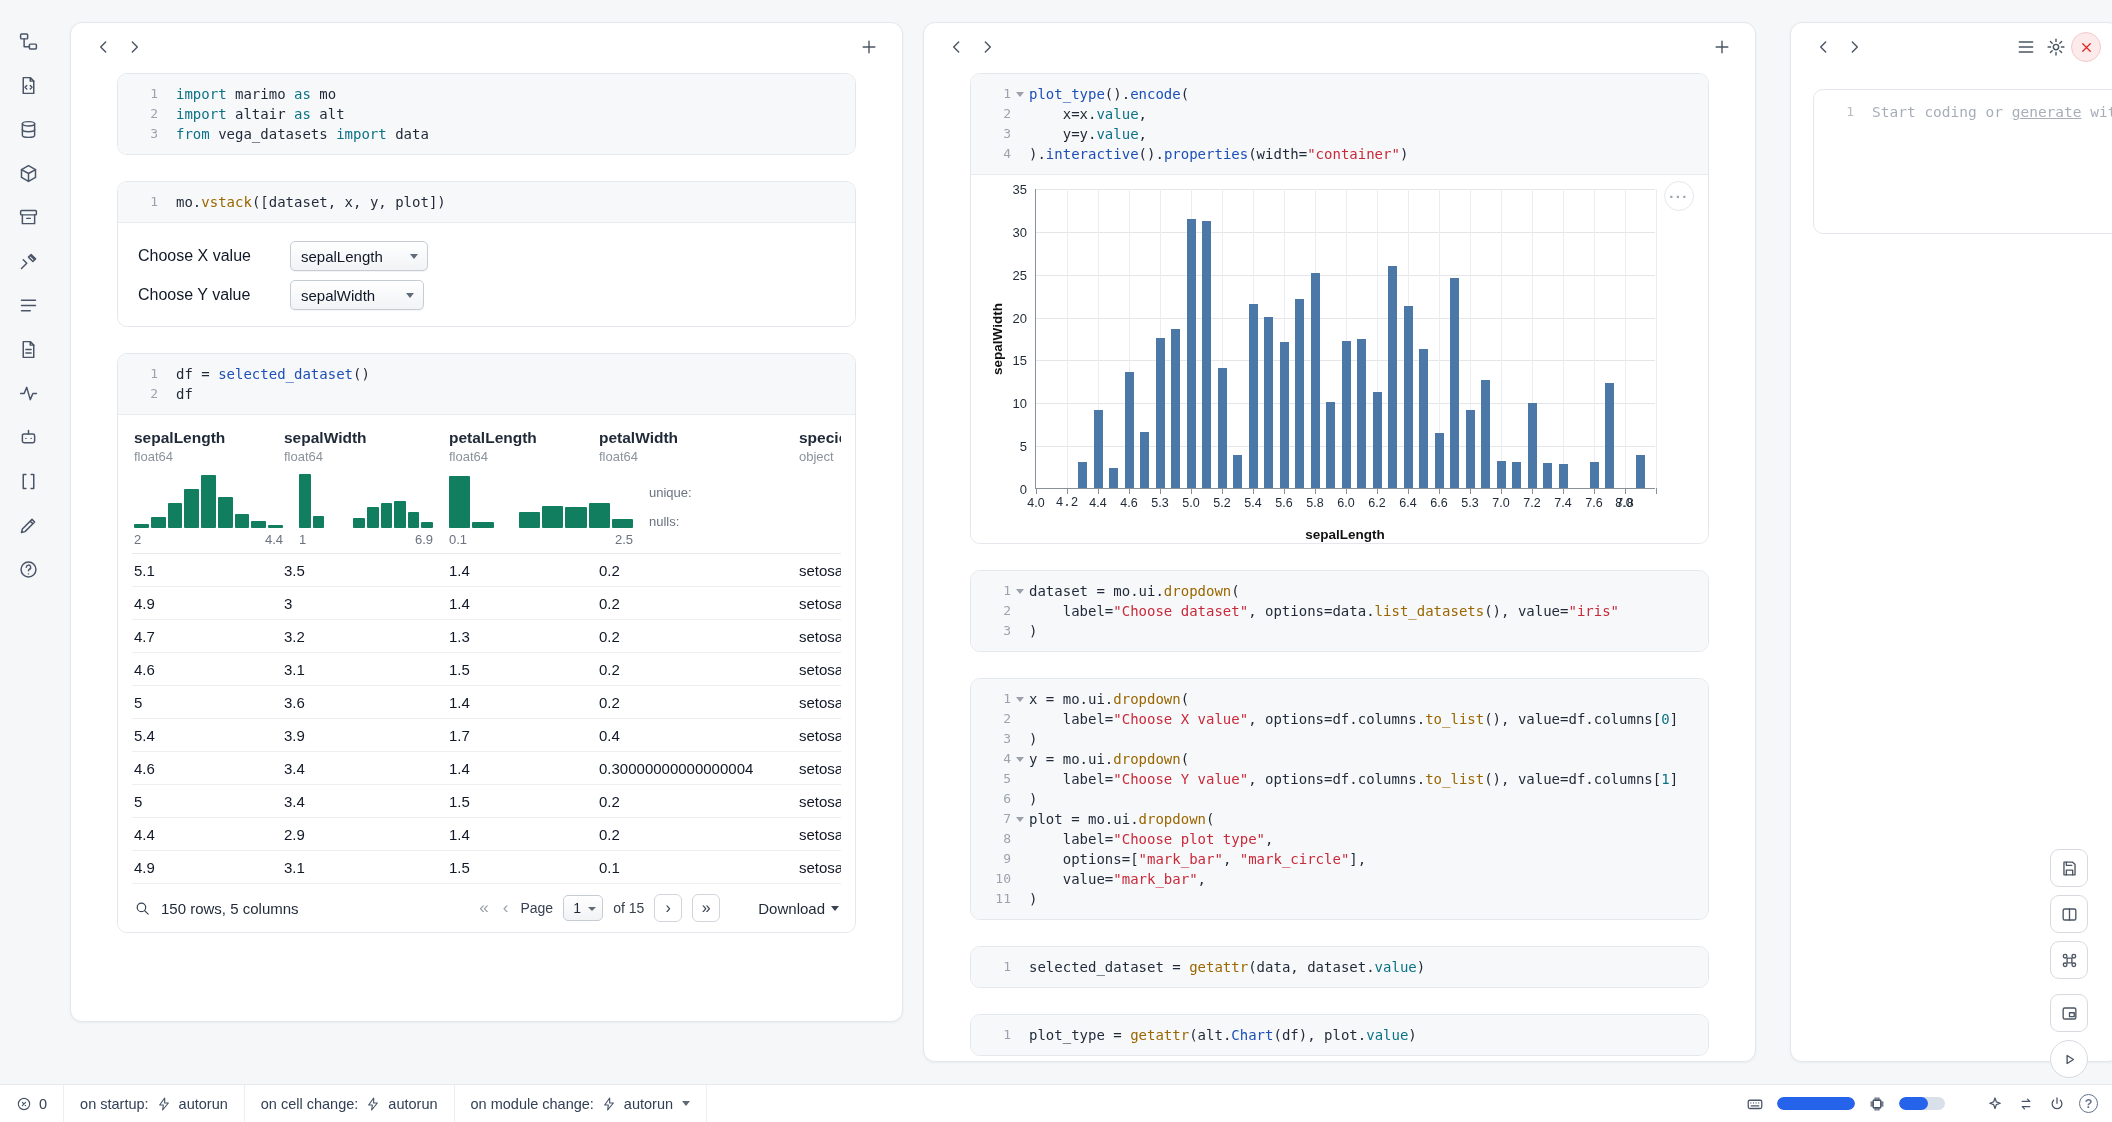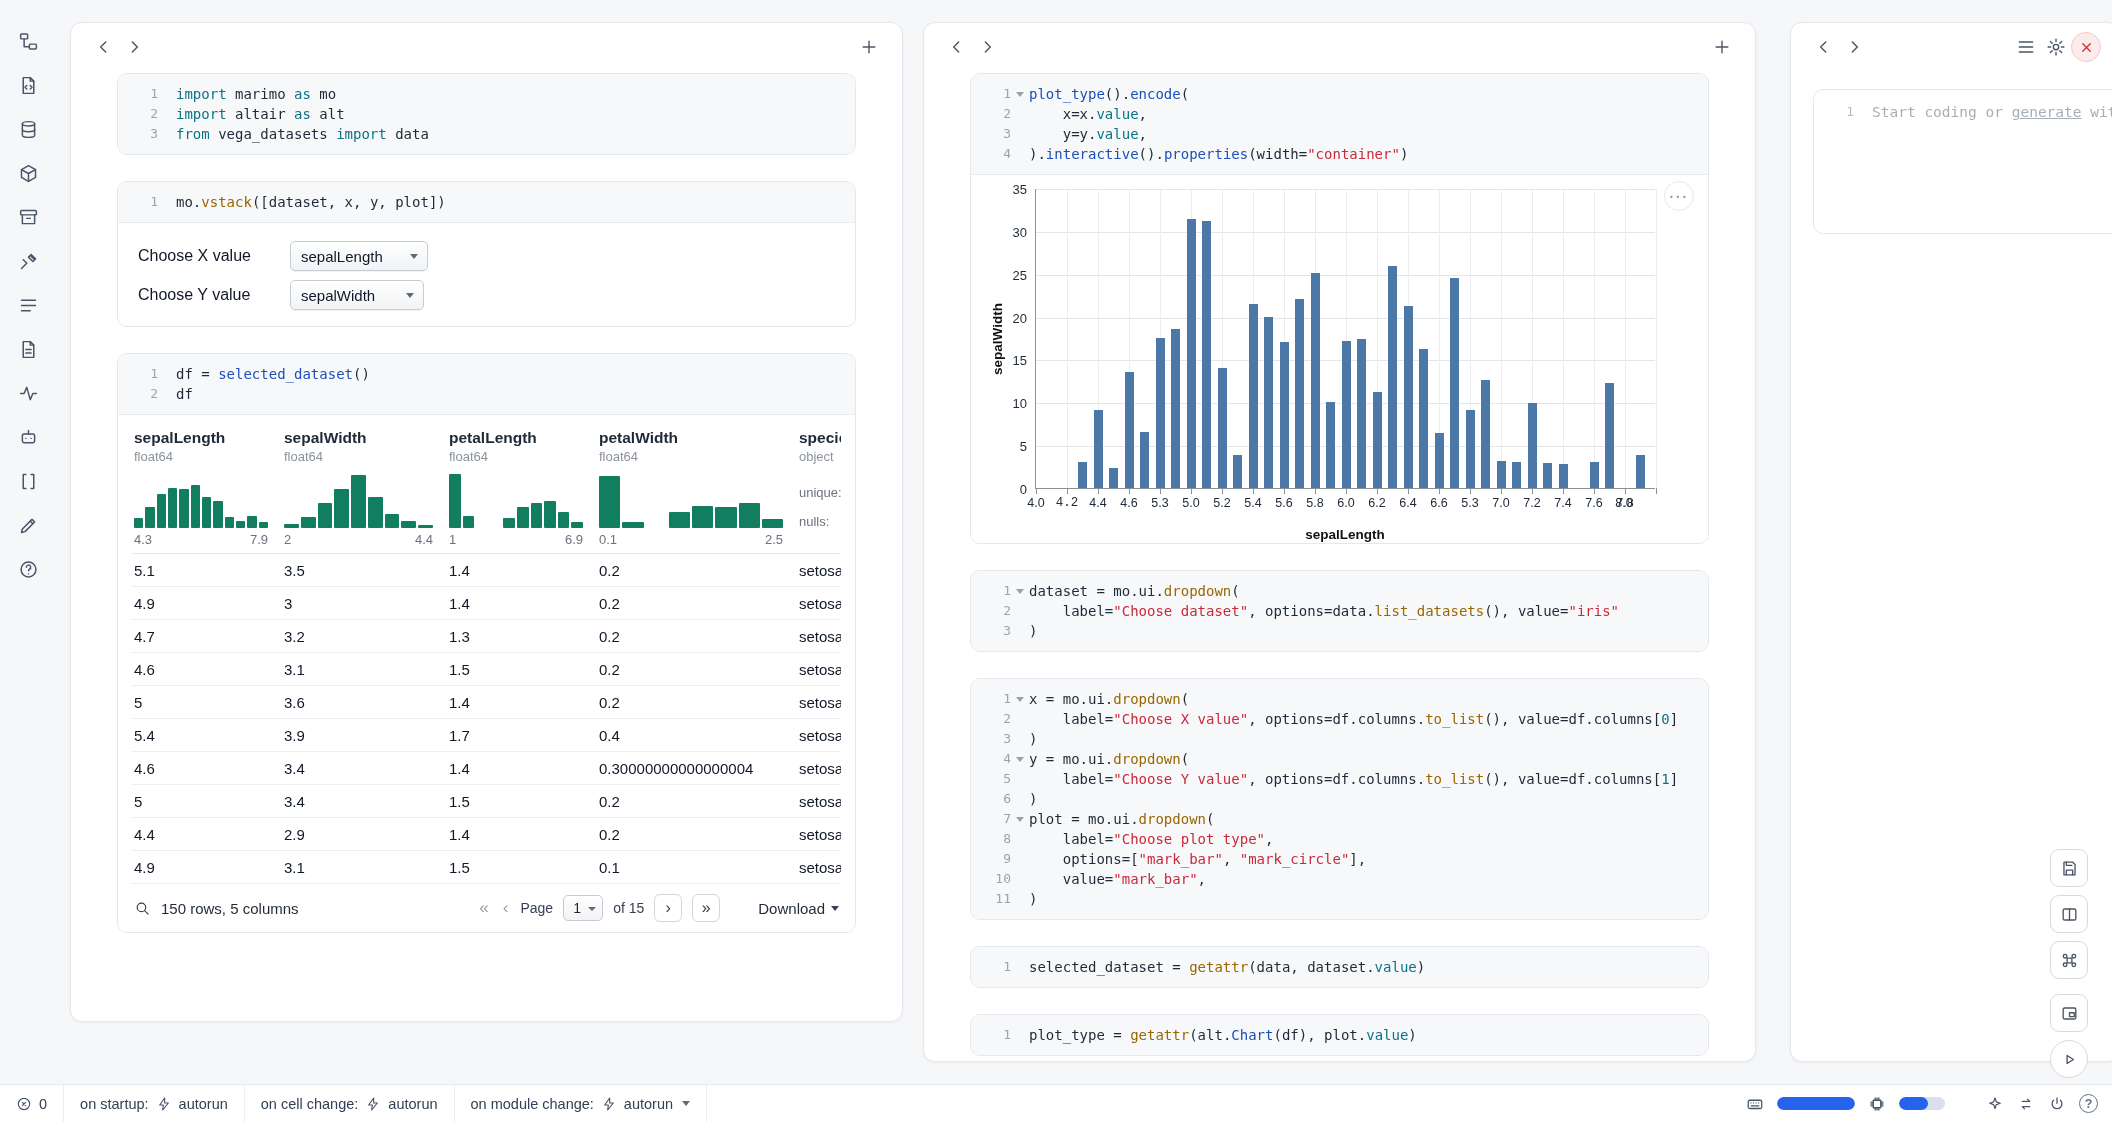--- a/index.html
+++ b/index.html
@@ -262,40 +262,20 @@
                 <div class="th" style="width: 200px;">
                   <div class="nm">petalWidth</div>
                   <div class="dt">float64</div>
                 </div>
                 <div class="th" style="width: 110px;">
                   <div class="nm">species</div>
                   <div class="dt">object</div>
                 </div>
               </div>
               <div class="hist-row">
-                <div class="hist-cell" style="width: 150px;">
-                  <div class="hist">
-                    <div class="hb" style="height: 18%;"></div>
-                    <div class="hb" style="height: 38%;"></div>
-                    <div class="hb" style="height: 60%;"></div>
-                    <div class="hb" style="height: 72%;"></div>
-                    <div class="hb" style="height: 70%;"></div>
-                    <div class="hb" style="height: 76%;"></div>
-                    <div class="hb" style="height: 56%;"></div>
-                    <div class="hb" style="height: 48%;"></div>
-                    <div class="hb" style="height: 20%;"></div>
-                    <div class="hb" style="height: 12%;"></div>
-                    <div class="hb" style="height: 22%;"></div>
-                    <div class="hb" style="height: 10%;"></div>
-                  </div>
-                  <div class="hist-lab">
-                    <span>4.3</span>
-                    <span>7.9</span>
-                  </div>
-                </div>
                 <div class="hist-cell" style="width: 165px;">
                   <div class="hist">
                     <div class="hb" style="height: 8%;"></div>
                     <div class="hb" style="height: 20%;"></div>
                     <div class="hb" style="height: 45%;"></div>
                     <div class="hb" style="height: 70%;"></div>
                     <div class="hb" style="height: 95%;"></div>
                     <div class="hb" style="height: 55%;"></div>
                     <div class="hb" style="height: 25%;"></div>
                     <div class="hb" style="height: 12%;"></div>

